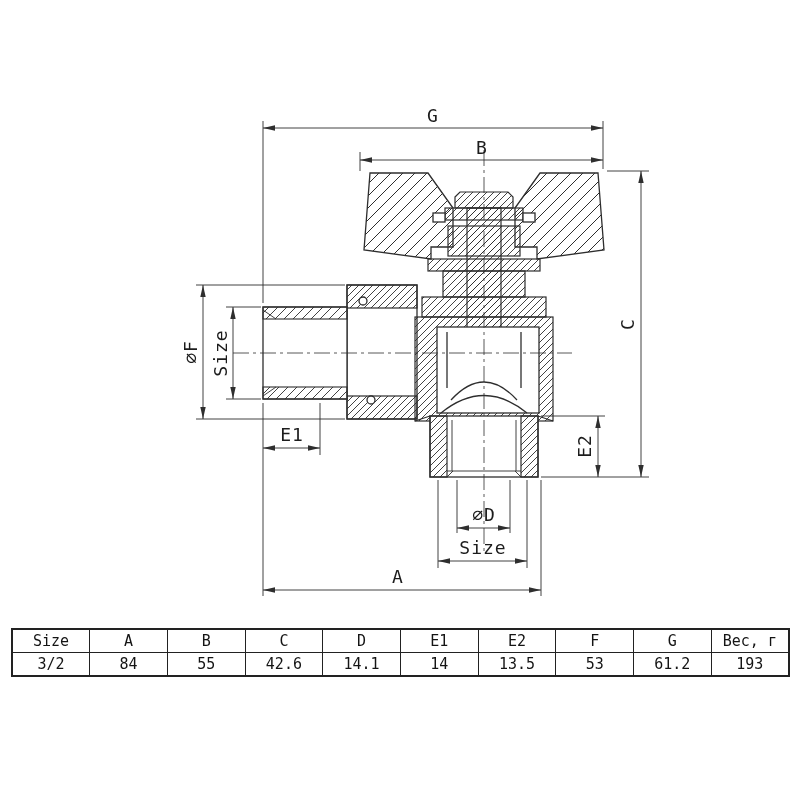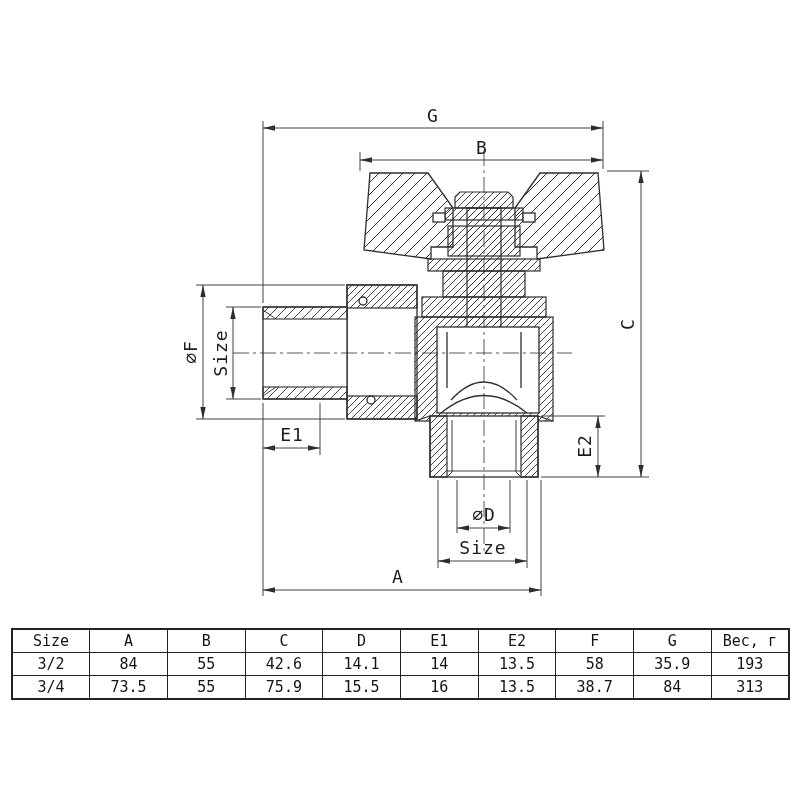--- a/index.html
+++ b/index.html
@@ -193,32 +193,20 @@
     </thead>
     <tbody>
       <tr>
         <td>3/2</td>
         <td>84</td>
         <td>55</td>
         <td>42.6</td>
         <td>14.1</td>
         <td>14</td>
         <td>13.5</td>
-        <td>58</td>
-        <td>35.9</td>
+        <td>53</td>
+        <td>61.2</td>
         <td>193</td>
-      </tr>
-      <tr>
-        <td>3/4</td>
-        <td>73.5</td>
-        <td>55</td>
-        <td>75.9</td>
-        <td>15.5</td>
-        <td>16</td>
-        <td>13.5</td>
-        <td>38.7</td>
-        <td>84</td>
-        <td>313</td>
       </tr>
     </tbody>
   </table>
 
 </div>
 
 </body></html>

